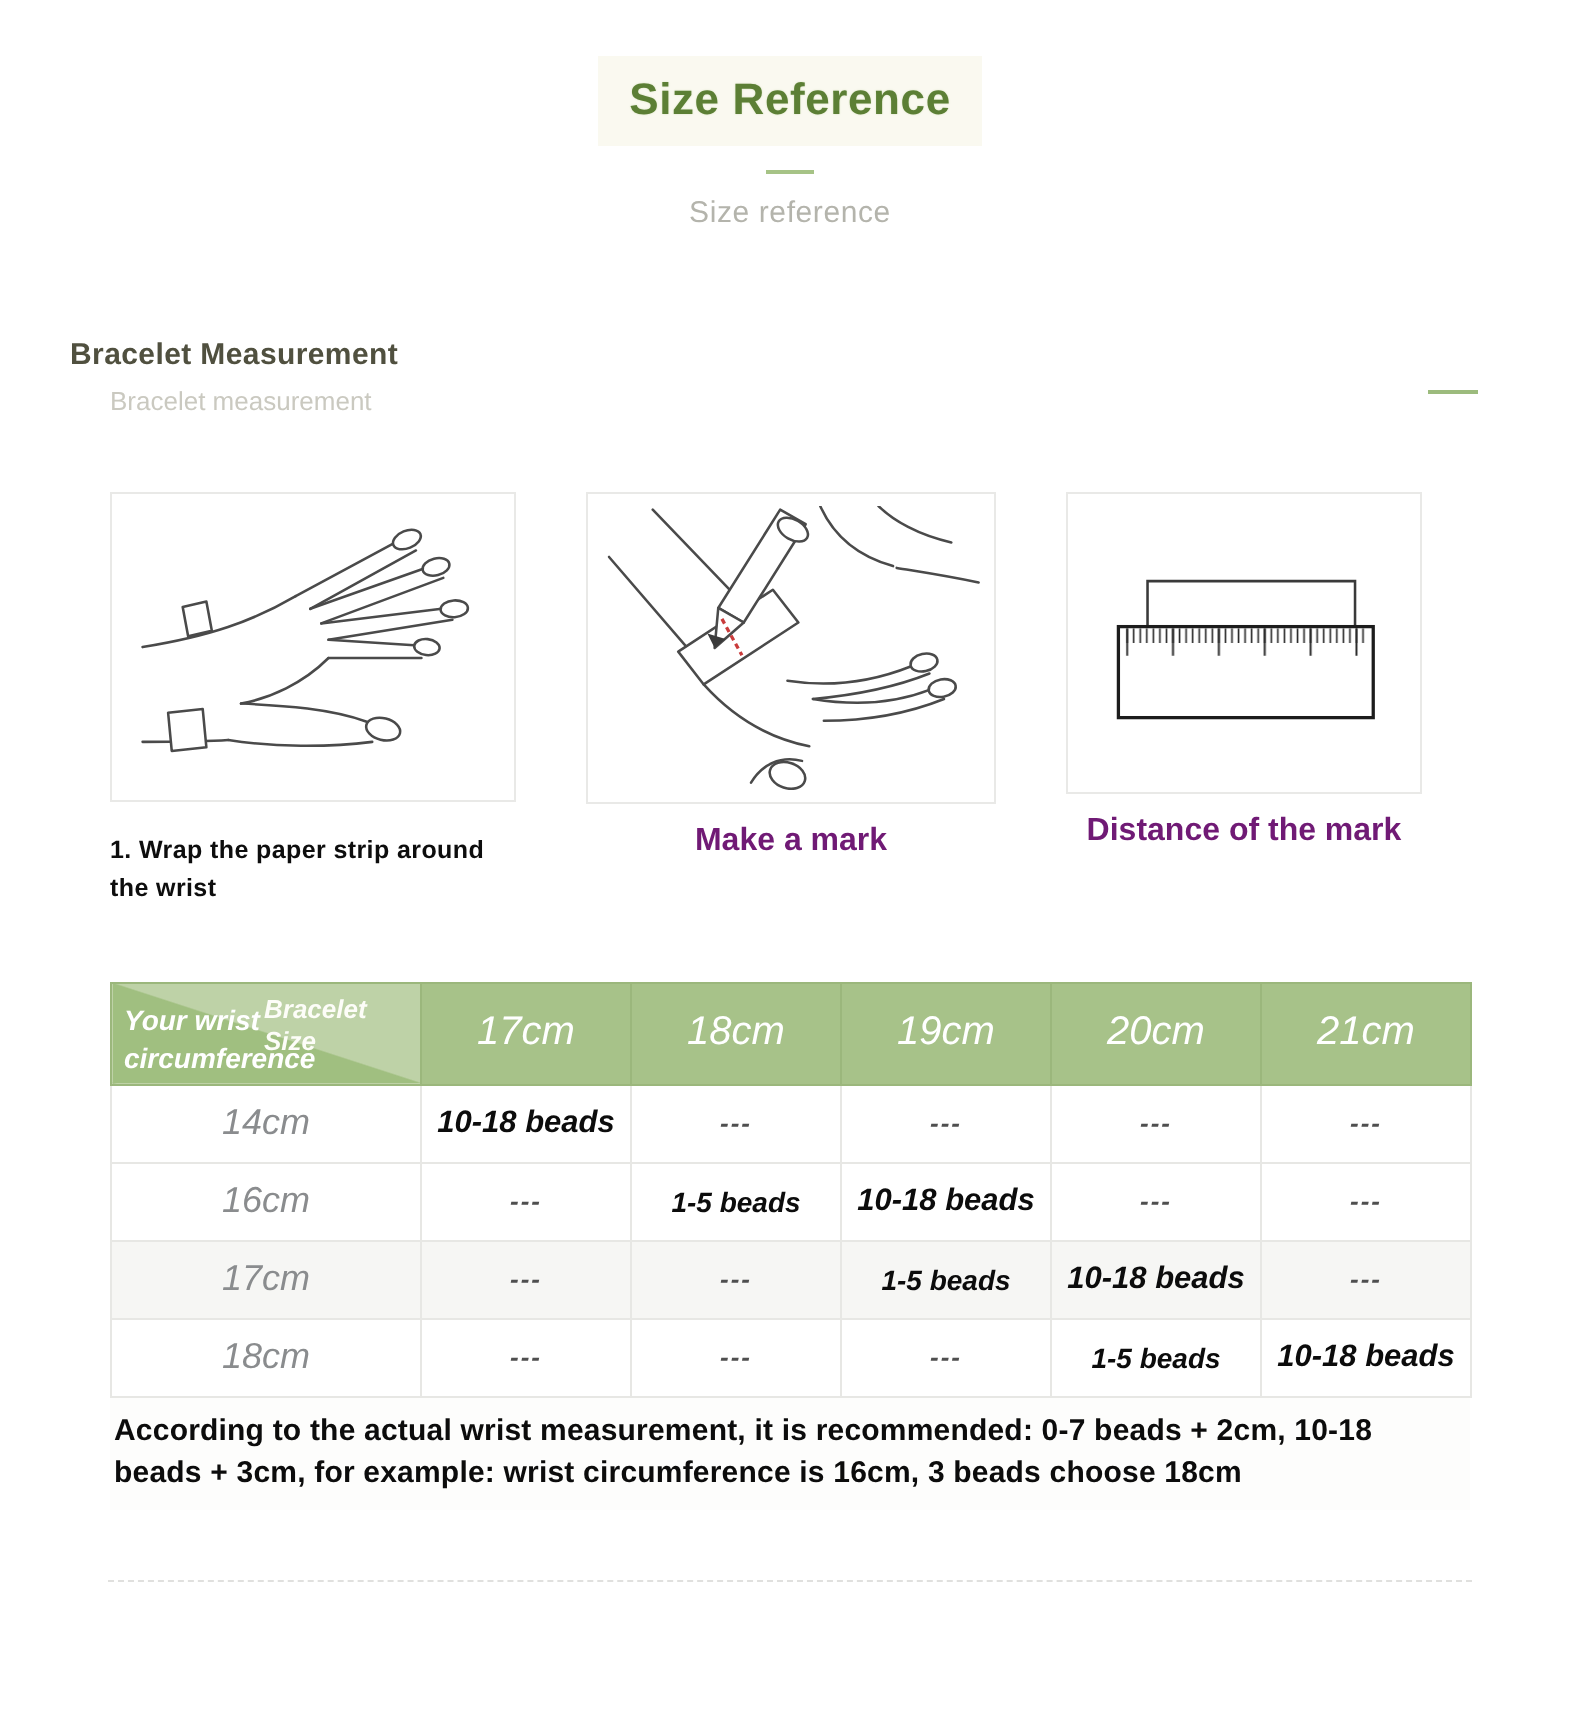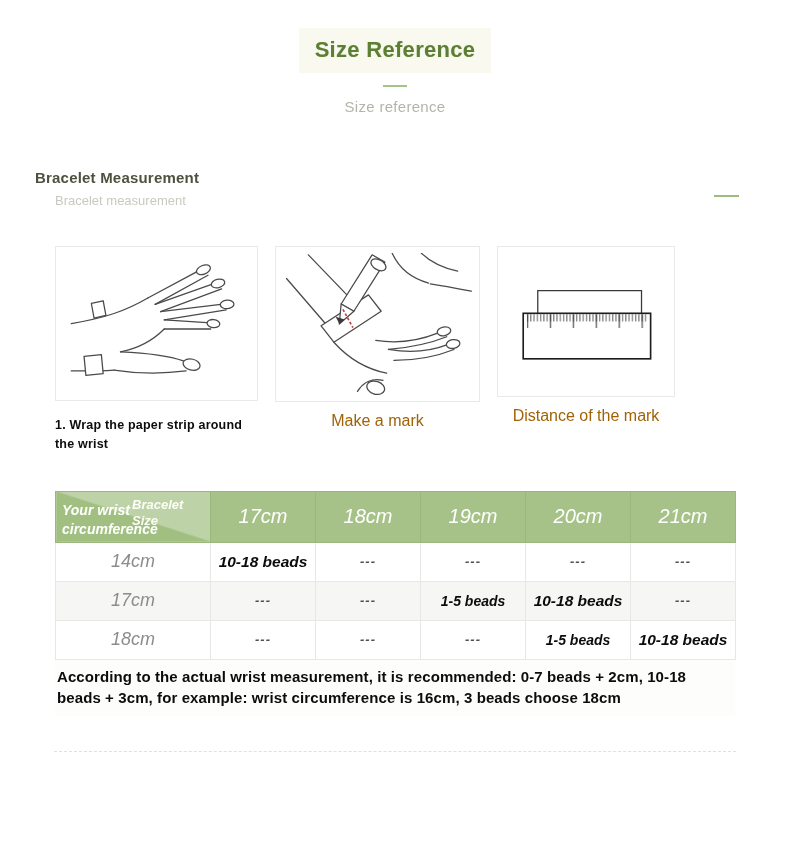--- a/index.html
+++ b/index.html
@@ -16,31 +16,31 @@
   .title-dash { width:24px; height:2px; background:#a6c386; margin:12px auto 0; }
   .title-sub { margin-top:11px; font-size:15px; color:#b4b4ac; letter-spacing:.3px; }
 
   
   .section-head { margin:54px 35px 0; position:relative; }
   .section-title { font-size:15px; font-weight:bold; color:#50503f; letter-spacing:.2px; }
   .section-sub { margin:7px 0 0 20px; font-size:13px; color:#cac9c0; }
   .section-dash { position:absolute; right:16px; top:26px; width:25px; height:1.5px; background:#9cbb7d; }
 
   
-  .steps { margin:38px 0 0 55px; display:flex; gap:17px; }
+  .steps { margin:38px 0 0 55px; display:flex; gap:35px; }
   .step { display:flex; flex-direction:column; }
   .step-box { background:#fff; border:1px solid #e9e9e7; display:flex; align-items:center; justify-content:center; }
   .step1 .step-box { width:203px; height:155px; }
   .step2 .step-box { width:205px; height:156px; }
   .step3 .step-box { width:178px; height:151px; }
   .step-caption { margin-top:15px; font-weight:bold; color:#0d0d0d; letter-spacing:.2px; }
   .step1 .step-caption { font-size:12.5px; text-align:left; width:203px; line-height:1.55; }
   .step2 .step-caption { font-size:12.5px; text-align:center; width:205px; }
   .step3 .step-caption { font-size:11.5px; text-align:center; width:178px; margin-top:18px; }
-  .step-subcaption { margin-top:10px; font-size:16px; font-weight:normal; color:#a16207; text-align:center; }
+  .step-subcaption { margin-top:10px; font-size:16px; font-weight:bold; color:#701a75; text-align:center; }
   .step2 .step-subcaption { width:205px; }
   .step3 .step-subcaption { width:178px; }
   svg .ln { fill:none; stroke:#4a4a4a; stroke-width:1.4; stroke-linecap:round; stroke-linejoin:round; }
   svg .fw { fill:#ffffff; stroke:#4a4a4a; stroke-width:1.4; stroke-linejoin:round; }
 
   
   .size-table-wrap { width:680px; margin:36px auto 0; }
   table.size-table { border-collapse:collapse; table-layout:fixed; width:680px;font-style:italic; }
   table.size-table col.c0 { width:155px; }
   table.size-table col.cn { width:105px; }
@@ -193,20 +193,28 @@
     </thead>
     <tbody>
       <tr>
         <td class="wrist">14cm</td>
         <td class="beads-lg">10-18 beads</td>
         <td class="dash">---</td>
         <td class="dash">---</td>
         <td class="dash">---</td>
         <td class="dash">---</td>
       </tr>
+      <tr>
+        <td class="wrist">16cm</td>
+        <td class="dash">---</td>
+        <td class="beads-sm">1-5 beads</td>
+        <td class="beads-lg">10-18 beads</td>
+        <td class="dash">---</td>
+        <td class="dash">---</td>
+      </tr>
       <tr class="alt">
         <td class="wrist">17cm</td>
         <td class="dash">---</td>
         <td class="dash">---</td>
         <td class="beads-sm">1-5 beads</td>
         <td class="beads-lg">10-18 beads</td>
         <td class="dash">---</td>
       </tr>
       <tr>
         <td class="wrist">18cm</td>

